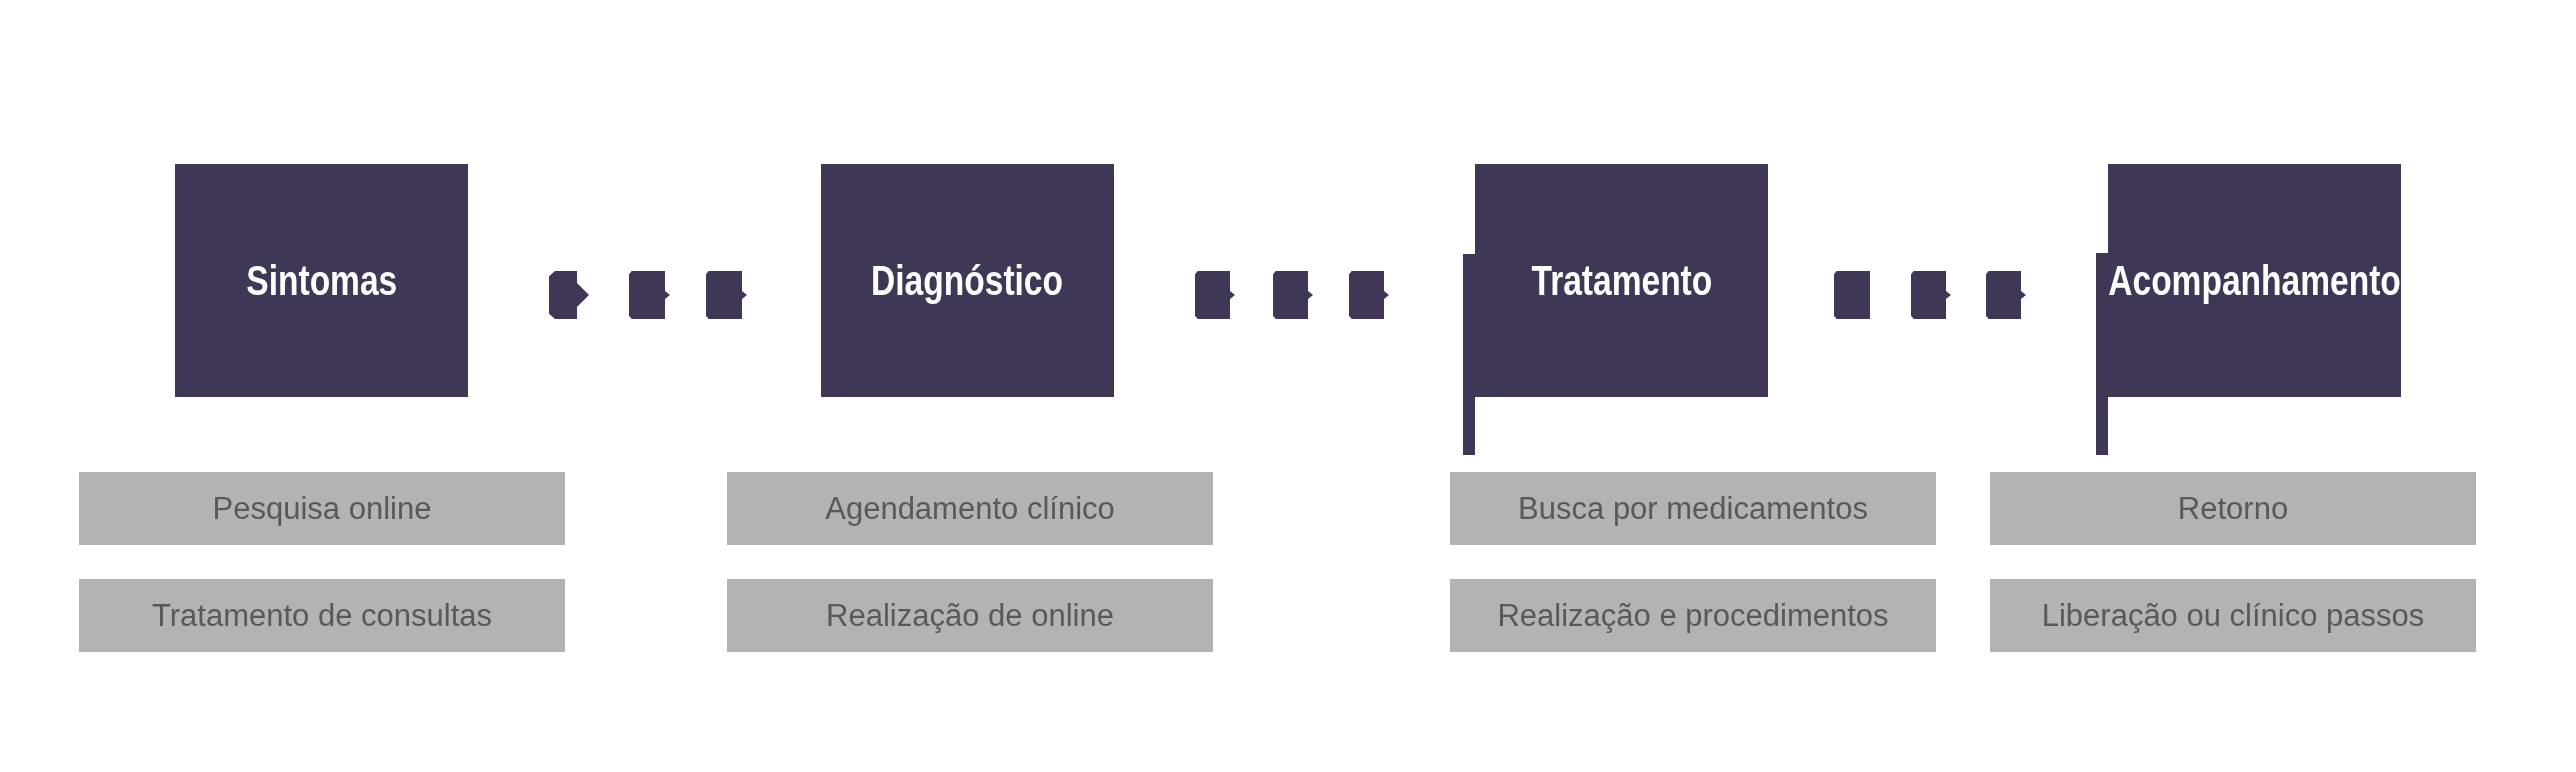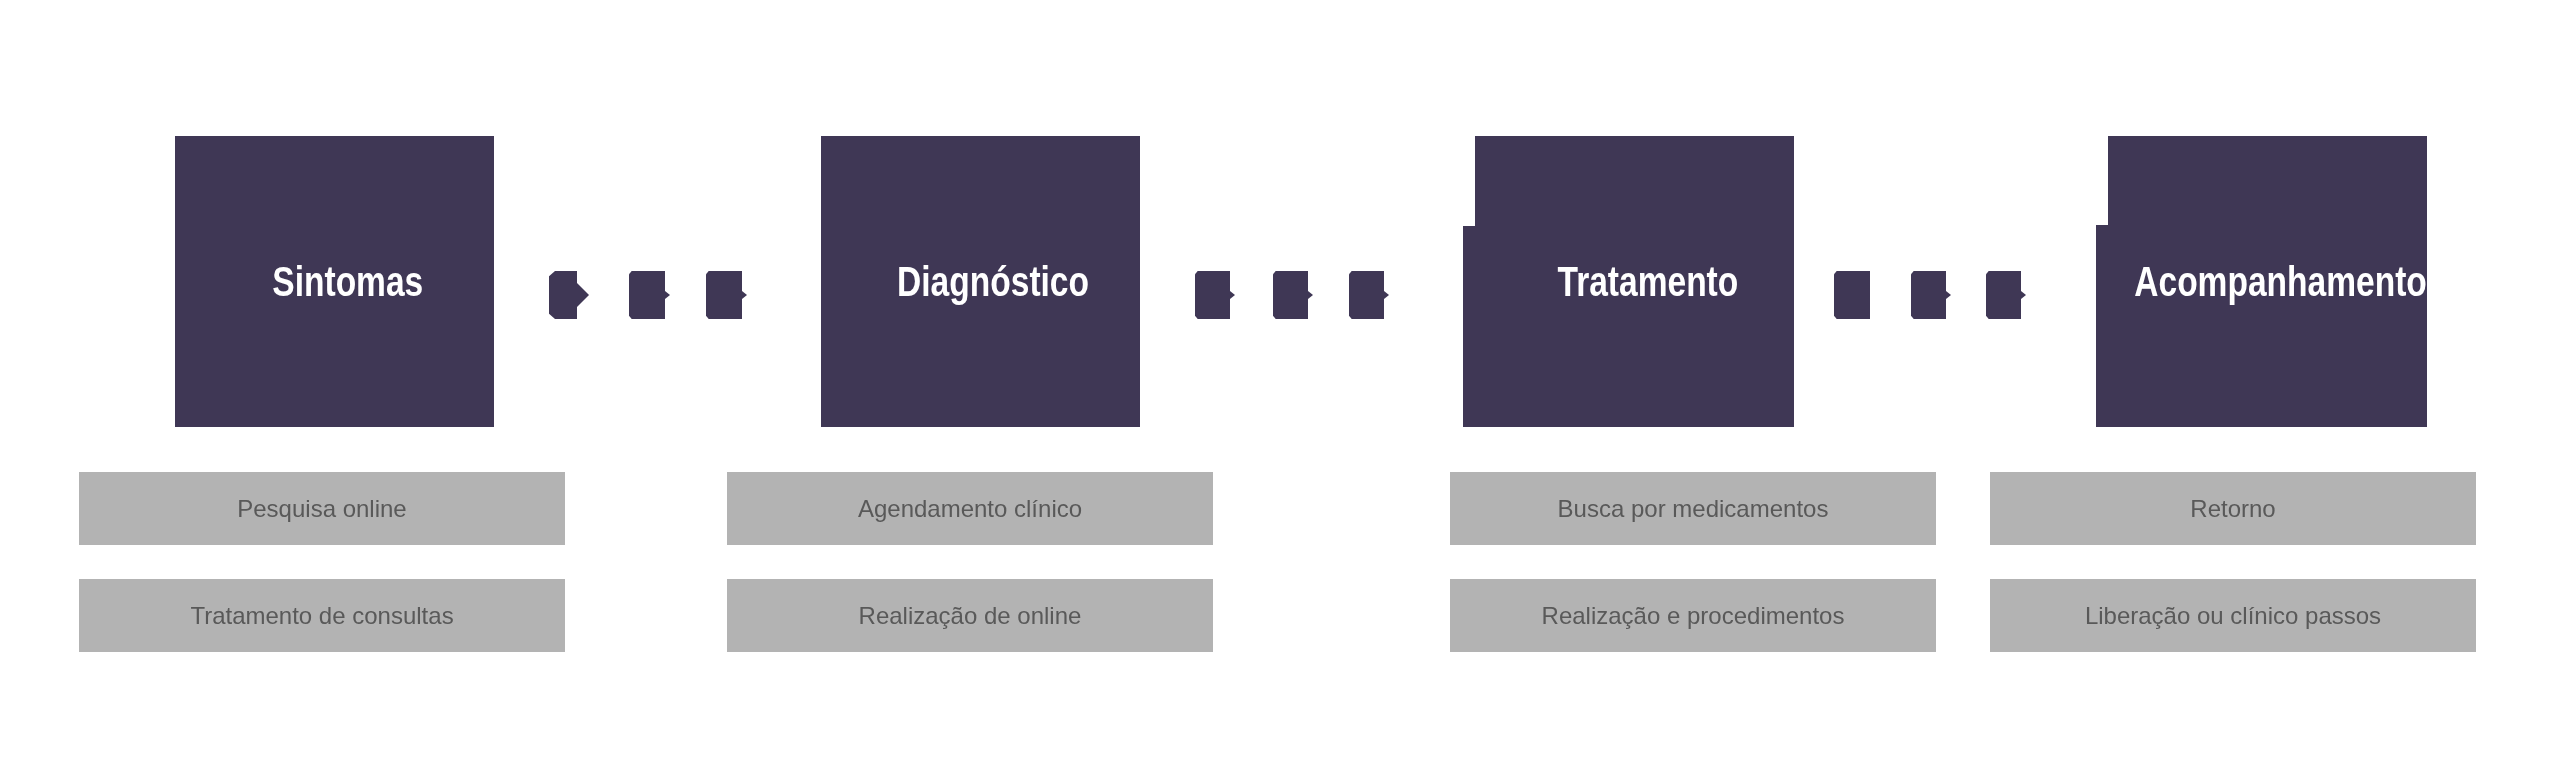--- a/index.html
+++ b/index.html
@@ -5,43 +5,43 @@
   html,body{margin:0;padding:0;background:#fff;}
   .canvas{
     position:relative;
     width:2576px;height:772px;
     background:var(--background,#fff);
     overflow:hidden;
     font-family:"Liberation Sans", sans-serif;
   }
   
   .box{
-    position:absolute;top:136px;width:293px;height:291px;
+    position:absolute;top:164px;width:293px;height:233px;
     background:var(--box,#3F3755);
-    display:flex;align-items:center;justify-content:center;padding-left:26px;
+    display:flex;align-items:center;justify-content:center;
   }
   .title{
     color:var(--title_text,#fff);
     font-weight:bold;font-size:43px;line-height:1;
     transform:scaleX(0.78);transform-origin:center;
     white-space:nowrap;
   }
   .tab{position:absolute;background:var(--box,#3F3755);}
   .s2 .tab{left:-12px;top:90px;width:12px;height:201px;}
   .s3 .tab{left:-12px;top:89px;width:12px;height:202px;}
   
   .bar{
     position:absolute;width:486px;height:73px;
     background:var(--bar,#B3B3B3);
     display:flex;align-items:center;justify-content:center;
   }
   .row1{top:472px}.row2{top:579px}
   .bar span{
     color:var(--bar_text,#595959);
-    font-size:24px;line-height:1;white-space:nowrap;
+    font-size:31px;line-height:1;white-space:nowrap;
   }
   
   .s0 .box{left:175px}  .s0 .bar{left:79px}
   .s1 .box{left:821px} .s1 .bar{left:727px}
   .s2 .box{left:1475px} .s2 .bar{left:1450px}
   .s3 .box{left:2108px} .s3 .bar{left:1990px}
   
   .dash{position:absolute;top:271px;width:36px;height:48px;}
   .dash::before{
     content:"";position:absolute;inset:0;background:var(--box,#3F3755);

